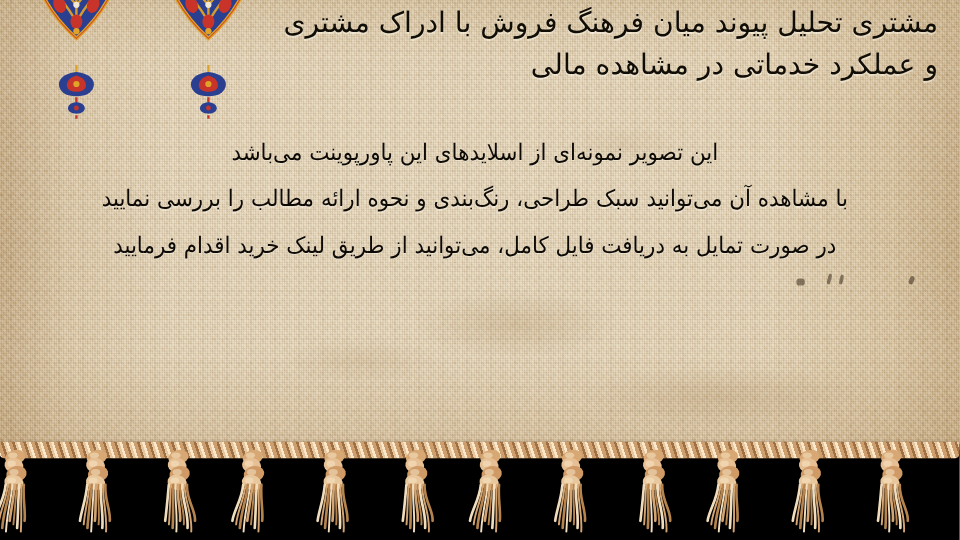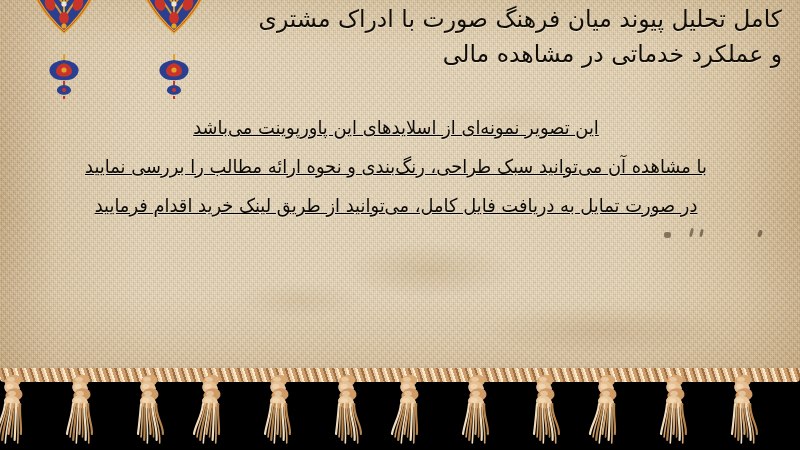--- a/index.html
+++ b/index.html
@@ -95,21 +95,21 @@
     font-family:"DejaVu Sans","Liberation Sans",sans-serif;
     font-size:23.5px;line-height:35px;font-weight:400;
     letter-spacing:-.2px;white-space:nowrap;
     text-shadow:0 1px 0 rgba(255,250,238,.45);
   }
   .title-line.l2{padding-left:44px;}
 
   
   .body-block{
     position:absolute;right:20px;top:108px;width:768px;
-    direction:rtl;text-align:center;text-decoration:underline;
+    direction:rtl;text-align:center;
   }
   .body-line{
     color:#0d0a06;
     font-family:"DejaVu Sans","Liberation Sans",sans-serif;
     font-size:19px;line-height:39px;font-weight:400;
     letter-spacing:-.3px;white-space:nowrap;
     transform:scaleX(.94);
     text-shadow:0 1px 0 rgba(255,250,238,.38);
   }
 
@@ -259,21 +259,21 @@
       <path d="M20 9 C12 11, 10 18, 14 21 C17 23, 23 23, 26 21 C30 18, 28 11, 20 9 Z" fill="#c8342a"></path>
       <circle cx="20" cy="16" r="2.6" fill="#e0a32a"></circle>
       <path d="M20 27 L20 31" stroke="#c8342a" stroke-width="2"></path>
       <path d="M20 31 C12 32, 11 38, 16 40 C18 41, 22 41, 24 40 C29 38, 28 32, 20 31 Z" fill="#2b3f91"></path>
       <circle cx="20" cy="36" r="2" fill="#c8342a"></circle>
       <path d="M20 42 L20 45" stroke="#c8342a" stroke-width="2"></path>
     </svg>
   </div>
 
   <div class="title-block">
-    <div class="title-line l1">کامل تحلیل پیوند میان فرهنگ صورت با ادراک مشتری</div>
+    <div class="title-line l1">مشتری تحلیل پیوند میان فرهنگ فروش با ادراک مشتری</div>
     <div class="title-line l2">و عملکرد خدماتی در مشاهده مالی</div>
   </div>
 
   <div class="body-block">
     <div class="body-line">این تصویر نمونه‌ای از اسلایدهای این پاورپوینت می‌باشد</div>
     <div class="body-line">با مشاهده آن می‌توانید سبک طراحی، رنگ‌بندی و نحوه ارائه مطالب را بررسی نمایید</div>
     <div class="body-line">در صورت تمایل به دریافت فایل کامل، می‌توانید از طریق لینک خرید اقدام فرمایید</div>
   </div>
 
   <div class="fringe">

